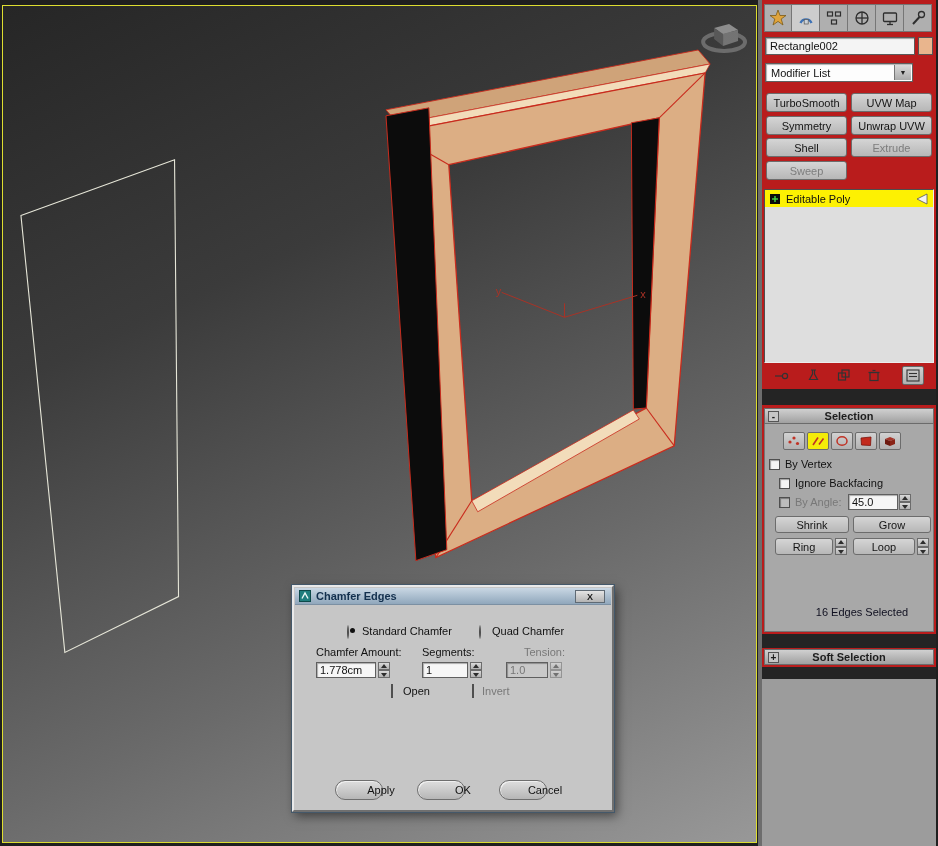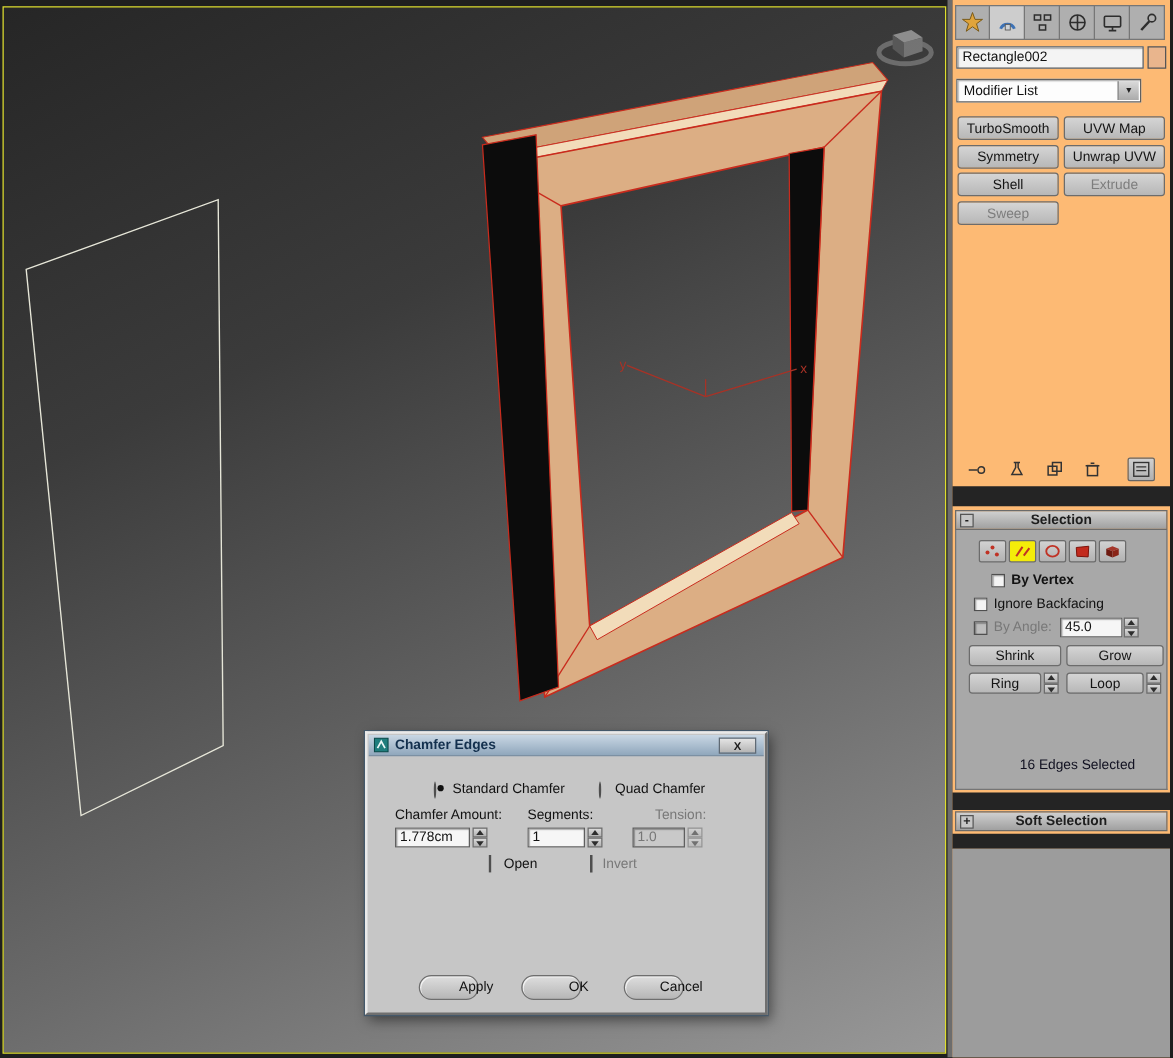--- a/index.html
+++ b/index.html
@@ -12,21 +12,21 @@
 
   
   .viewport {
     left: 2px; top: 5px; width: 755px; height: 838px;
     border: 1px solid #dede30;
     background: linear-gradient(155deg, #262626 0%, #3b3b3b 32%, #6a6a6a 68%, #989898 100%);
   }
   svg.scene { position: absolute; inset: 0; width: 100%; height: 100%; }
 
   
-  .panel { left: 762px; top: 0; width: 174px; height: 846px; background: #fdba74; }
+  .panel { left: 762px; top: 0; width: 174px; height: 846px; background: #b91c1c; }
   .tabs { position: absolute; left: 2px; top: 4px; display: flex; }
   .tab { width: 28px; height: 28px; background: #aFaFaF; border: 1px solid #767676; border-left-width: 0;
          display: flex; align-items: center; justify-content: center; }
   .tab:first-child { border-left-width: 1px; }
   .tab.active { background: #cdcdcd; }
 
   .namefield { background: #f4f4f4; border: 1px solid #5a5a5a; padding: 2px 4px; height: 18px;
                box-shadow: inset 1px 1px 1px rgba(0,0,0,.35); }
   .swatch { background: #e9b58d; border: 1px solid #555; }
 
@@ -202,20 +202,33 @@
   </div>
 
   <div class="btn abs" style="left:4px;  top:93px;  width:81px;">TurboSmooth</div>
   <div class="btn abs" style="left:89px; top:93px;  width:81px;">UVW Map</div>
   <div class="btn abs" style="left:4px;  top:116px; width:81px;">Symmetry</div>
   <div class="btn abs" style="left:89px; top:116px; width:81px;">Unwrap UVW</div>
   <div class="btn abs" style="left:4px;  top:138px; width:81px;">Shell</div>
   <div class="btn disabled abs" style="left:89px; top:138px; width:81px;">Extrude</div>
   <div class="btn disabled abs" style="left:4px;  top:161px; width:81px;">Sweep</div>
 
+  <div class="stack abs" style="left:2px; top:189px; width:170px; height:174px;">
+    <div class="stackrow">
+      <svg width="12" height="12">
+        <rect x="1" y="1" width="10" height="10" fill="#0b0b0b"></rect>
+        <line x1="3" y1="6" x2="9" y2="6" stroke="#45d445" stroke-width="1.4"></line>
+        <line x1="6" y1="3" x2="6" y2="9" stroke="#45d445" stroke-width="1.4"></line>
+      </svg>
+      <span>Editable Poly</span>
+      <svg width="14" height="13" style="margin-left:auto">
+        <polygon points="12,2 2,7 12,12" fill="#f4f4f4" stroke="#555" stroke-width="0.8"></polygon>
+      </svg>
+    </div>
+  </div>
 
   <div class="abs" style="left:2px; top:366px; width:170px; height:20px;">
     <svg class="abs" style="left:10px; top:3px;" width="16" height="14" fill="none" stroke="#333" stroke-width="1.2">
       <line x1="1" y1="7" x2="8" y2="7"></line>
         <circle cx="11" cy="7" r="2.6"></circle>
     </svg>
     <svg class="abs" style="left:42px; top:2px;" width="16" height="15" fill="none" stroke="#333" stroke-width="1.2">
       <path d="M5 2 h5 M6.5 2 v4 L3.5 11.5 h8 L8.5 6 V2"></path>
     </svg>
     <svg class="abs" style="left:72px; top:2px;" width="16" height="15" fill="none" stroke="#333" stroke-width="1.2">
@@ -270,21 +283,21 @@
       </div>
       <div class="sob">
         <svg width="16" height="14">
           <polygon points="3,5 8,3 13,5 8,7" fill="#a5362a"></polygon>
             <polygon points="3,5 8,7 8,12 3,10" fill="#6e1a10"></polygon>
             <polygon points="8,7 13,5 13,10 8,12" fill="#8a2417"></polygon>
         </svg>
       </div>
     </div>
 
-    <div class="abs" style="left:28px; top:34px; display:flex; align-items:center; gap:5px;font-weight:bold;">
+    <div class="abs" style="left:4px; top:34px; display:flex; align-items:center; gap:5px;">
       <span class="chk"></span>
       <span>By Vertex</span>
     </div>
     <div class="abs" style="left:14px; top:53px; display:flex; align-items:center; gap:5px;">
       <span class="chk"></span>
       <span>Ignore Backfacing</span>
     </div>
     <div class="abs" style="left:14px; top:72px; display:flex; align-items:center; gap:5px;">
       <span class="chk disabled"></span>
       <span class="lbl disabled" style="position:static">By Angle:</span>

